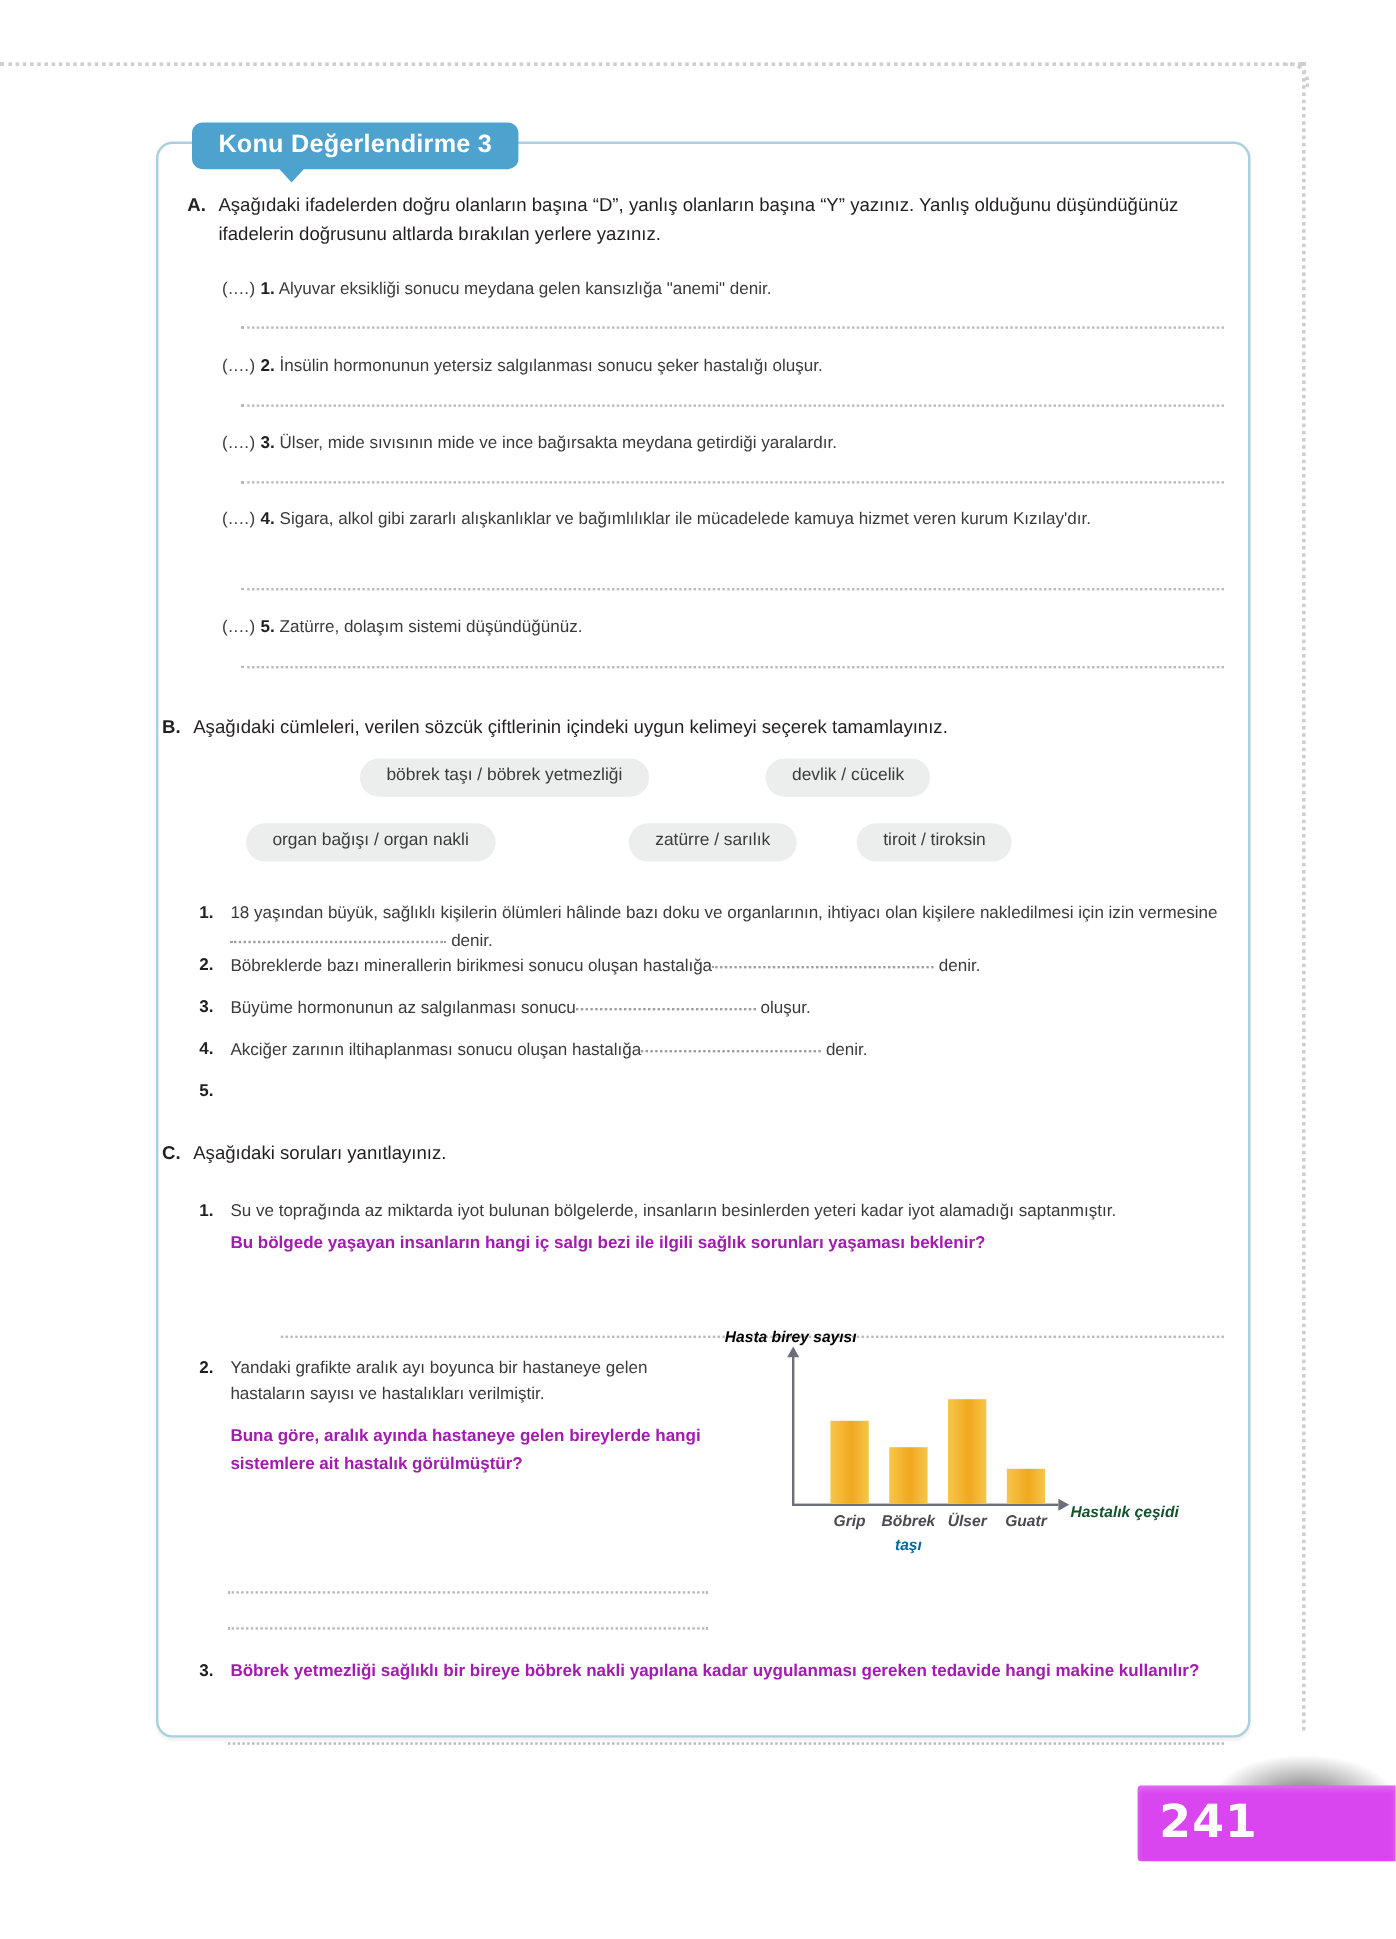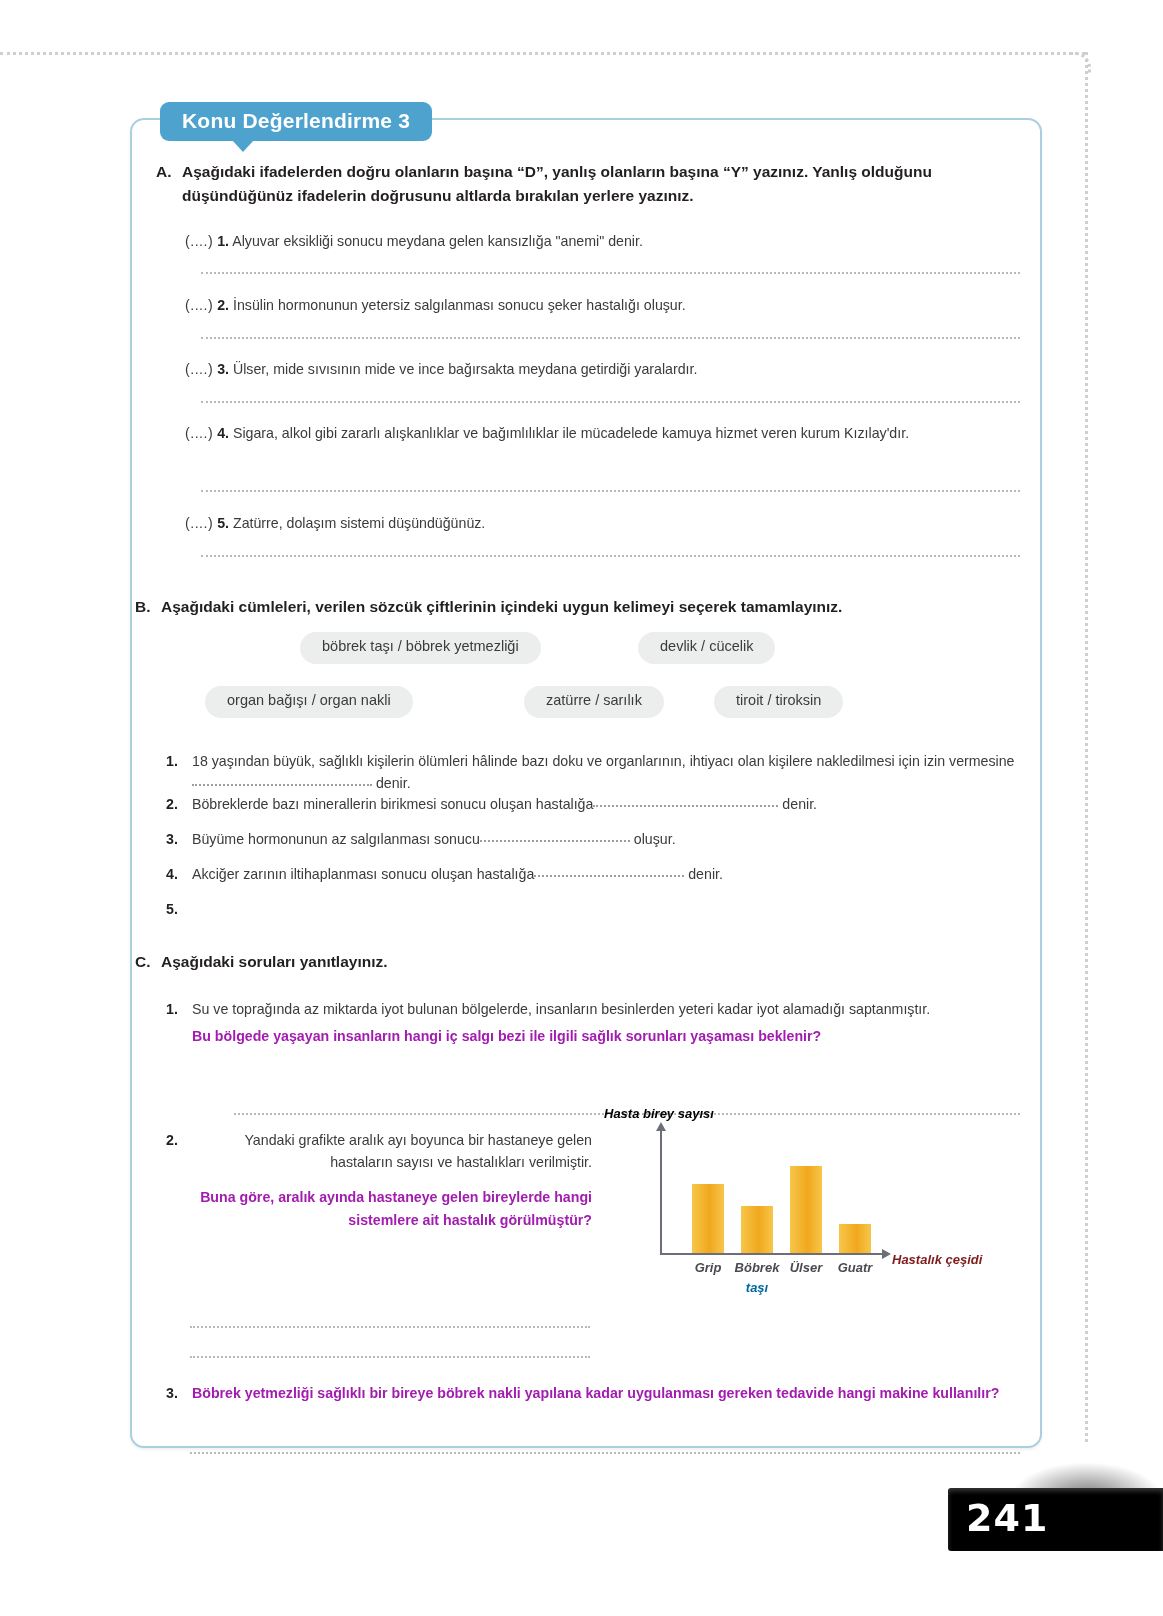--- a/index.html
+++ b/index.html
@@ -92,21 +92,21 @@
     align-items: flex-start;
   }
   .sec-letter {
     font-weight: bold;
     font-size: 15.5px;
     width: 26px;
     flex: 0 0 26px;
     line-height: 1.5;
   }
   .sec-head {
-    font-weight: bold;
+    font-weight: normal;
     font-size: 15.5px;
     line-height: 1.52;
   }
 
   
   .a-item {
     position: absolute;
     font-size: 14.2px;
     line-height: 1.5;
     color: #3b3b3b;
@@ -179,21 +179,21 @@
     color: #000000;
     white-space: nowrap;
   }
   .chart-xlabel {
     position: absolute;
     left: 292px;
     top: 146px;
     font-size: 13px;
     font-style: italic;
     font-weight: bold;
-    color: #7f1d1d;
+    color: #14532d;
     white-space: nowrap;
   }
   .chart-plot {
     position: absolute;
     left: 60px;
     top: 24px;
     width: 230px;
     height: 135px;
   }
   .axis-y {
@@ -258,21 +258,21 @@
     white-space: nowrap;
   }
 
   
   .page-badge {
     position: absolute;
     left: 948px;
     top: 1488px;
     width: 215px;
     height: 63px;
-    background: #000000;
+    background: #d946ef;
     border-radius: 3px 0 0 3px;
     box-shadow: inset 0 3px 5px rgba(255,255,255,0.22);
   }
   .page-badge-num {
     position: absolute;
     left: 18px;
     top: 8px;
     font-size: 38px;
     font-weight: bold;
     color: #ffffff;
@@ -385,21 +385,21 @@
   <span class="bn">1.</span>
   <span style="display:block; width:822px;">
     <span style="display:block;">Su ve toprağında az miktarda iyot bulunan bölgelerde, insanların besinlerden yeteri kadar iyot alamadığı saptanmıştır.</span>
     <span class="bold-q" style="display:block; margin-top:5px;">Bu bölgede yaşayan insanların hangi iç salgı bezi ile ilgili sağlık sorunları yaşaması beklenir?</span>
   </span>
 </div>
 <div class="dotrule" style="left:234px; top:1113px; width:786px;"></div>
 
 <div class="c-item" style="left:166px; top:1129px; width:430px;">
   <span class="bn">2.</span>
-  <span style="display:block; width:400px;text-align:right;">
+  <span style="display:block; width:400px;">
     <span style="display:block;">Yandaki grafikte aralık ayı boyunca bir hastaneye gelen hastaların sayısı ve hastalıkları verilmiştir.</span>
     <span class="bold-q" style="display:block; margin-top:12px; line-height:1.62;">Buna göre, aralık ayında hastaneye gelen bireylerde hangi sistemlere ait hastalık görülmüştür?</span>
   </span>
 </div>
 <div class="dotrule" style="left:190px; top:1326px; width:400px;"></div>
 <div class="dotrule" style="left:190px; top:1356px; width:400px;"></div>
 
 <div class="chart-wrap">
   <div class="chart-ylabel">Hasta birey sayısı</div>
   <div class="chart-xlabel">Hastalık çeşidi</div>

